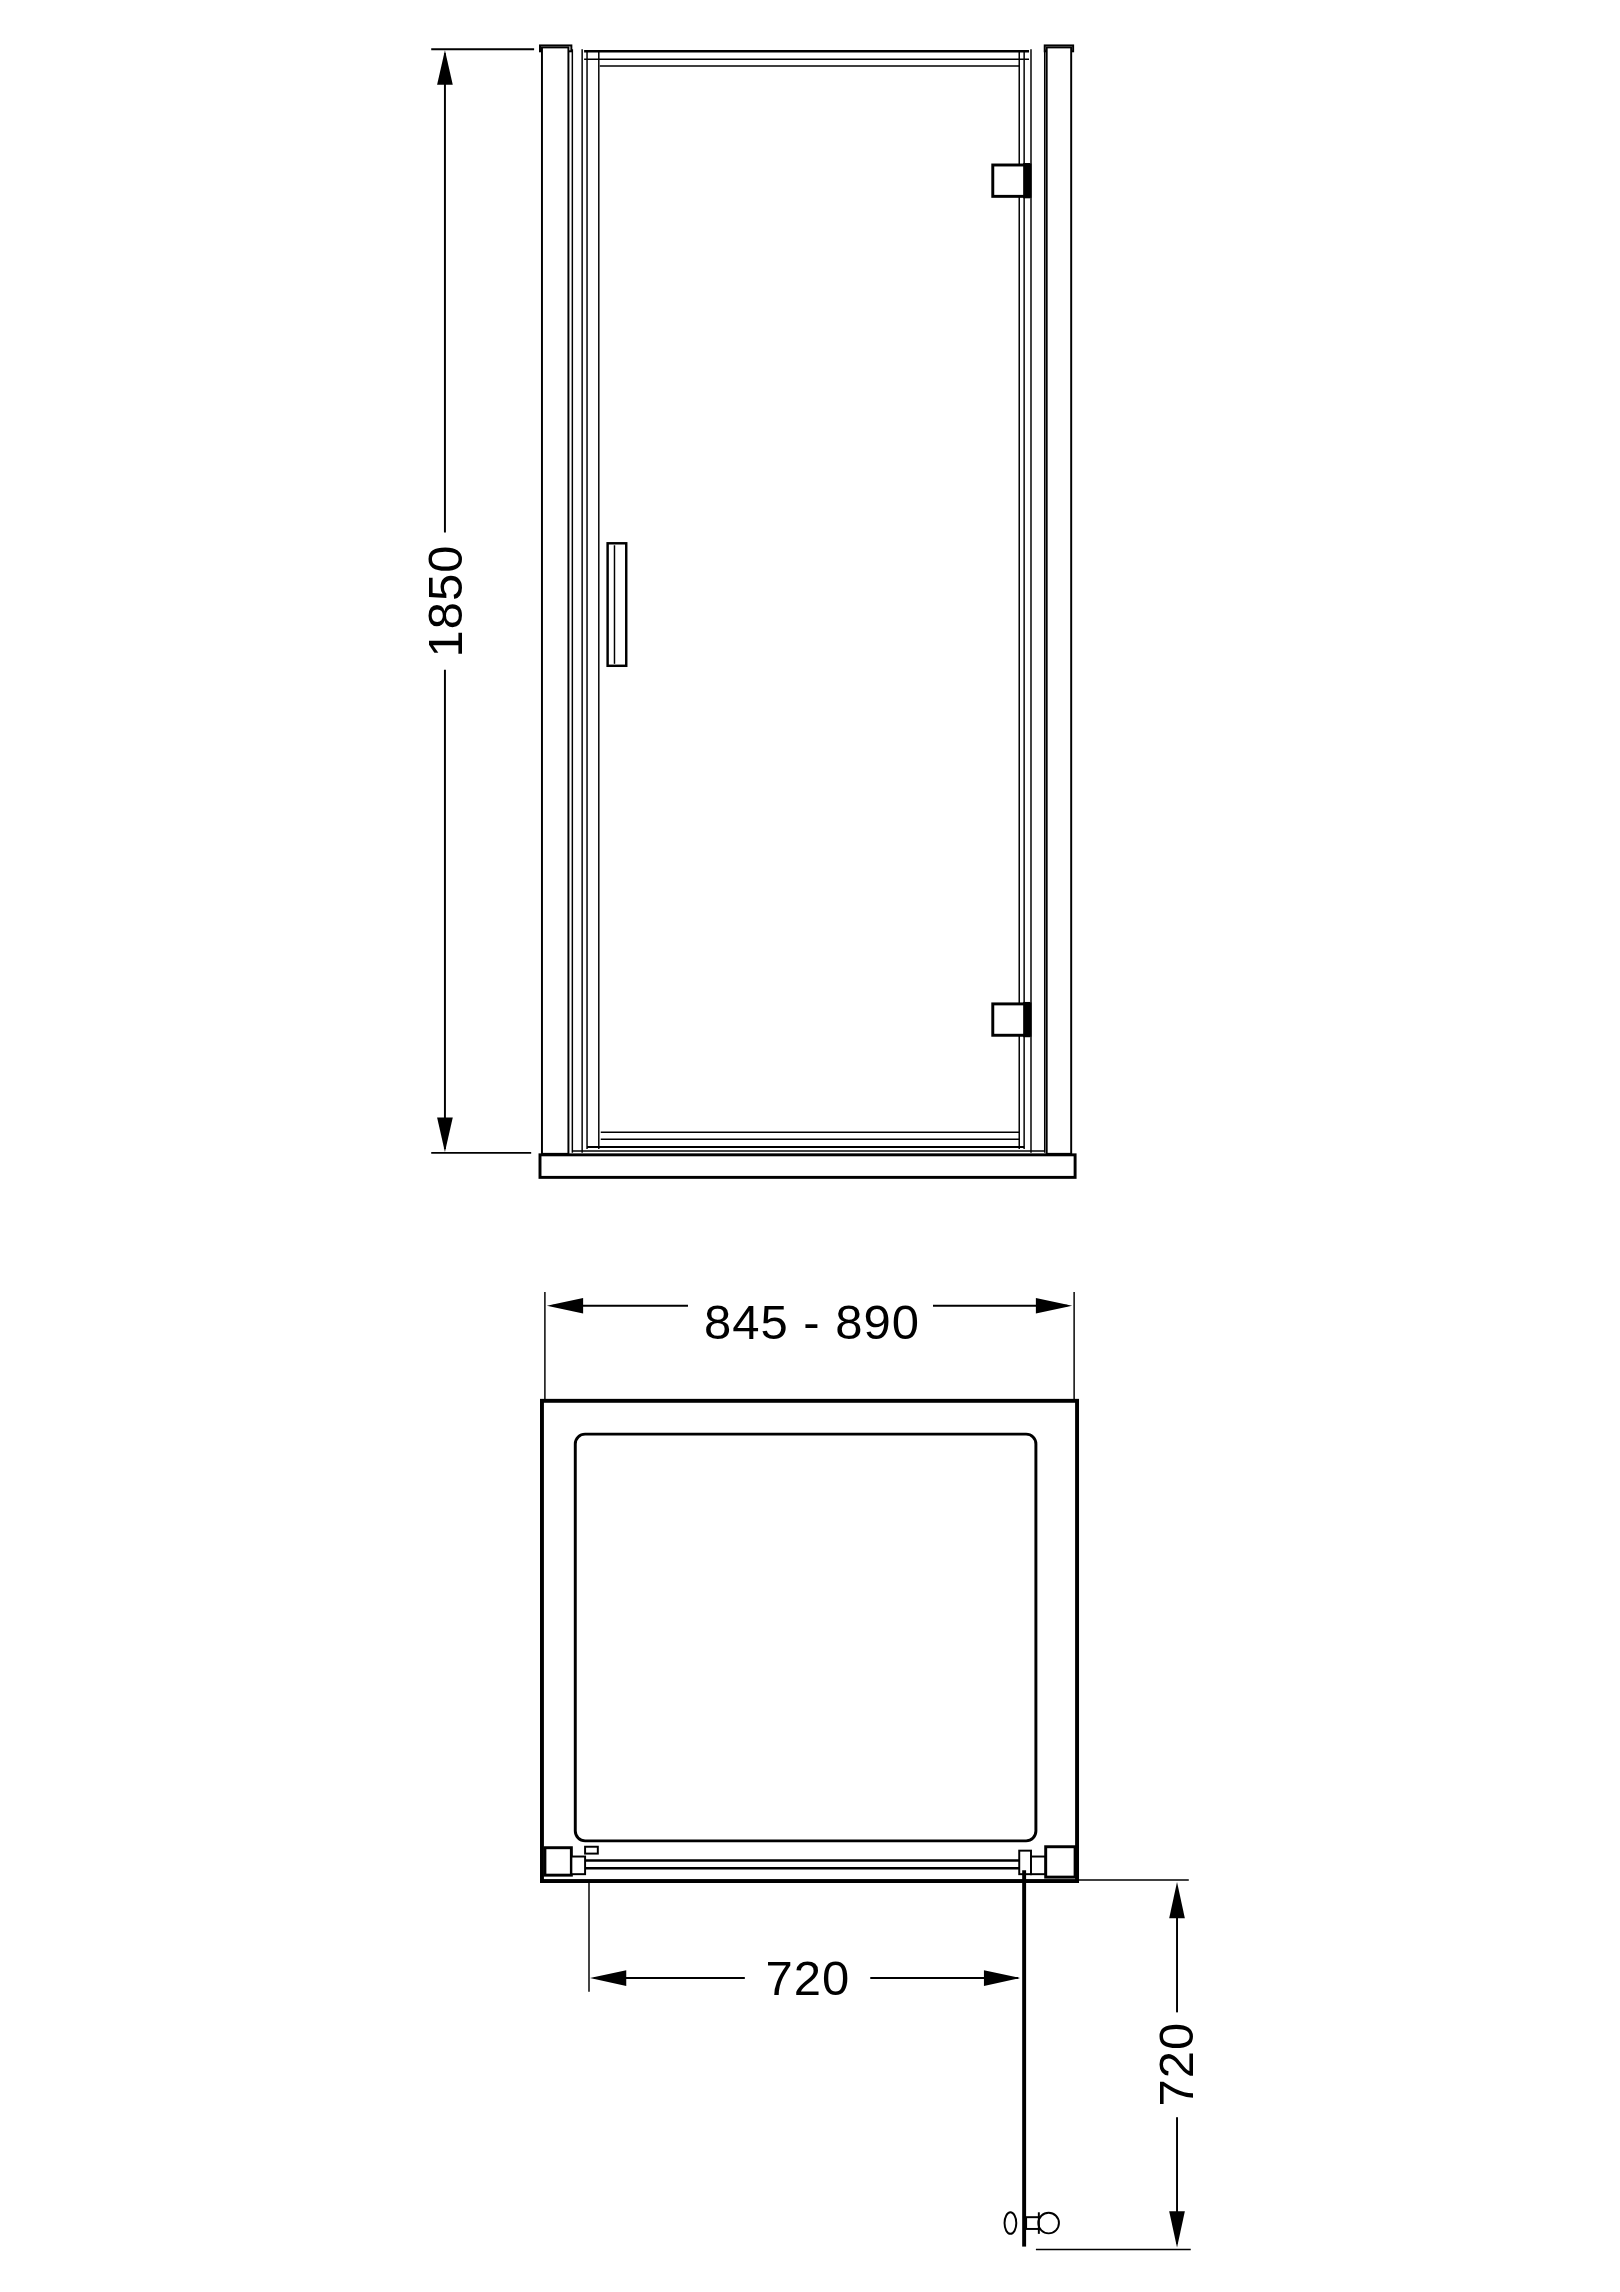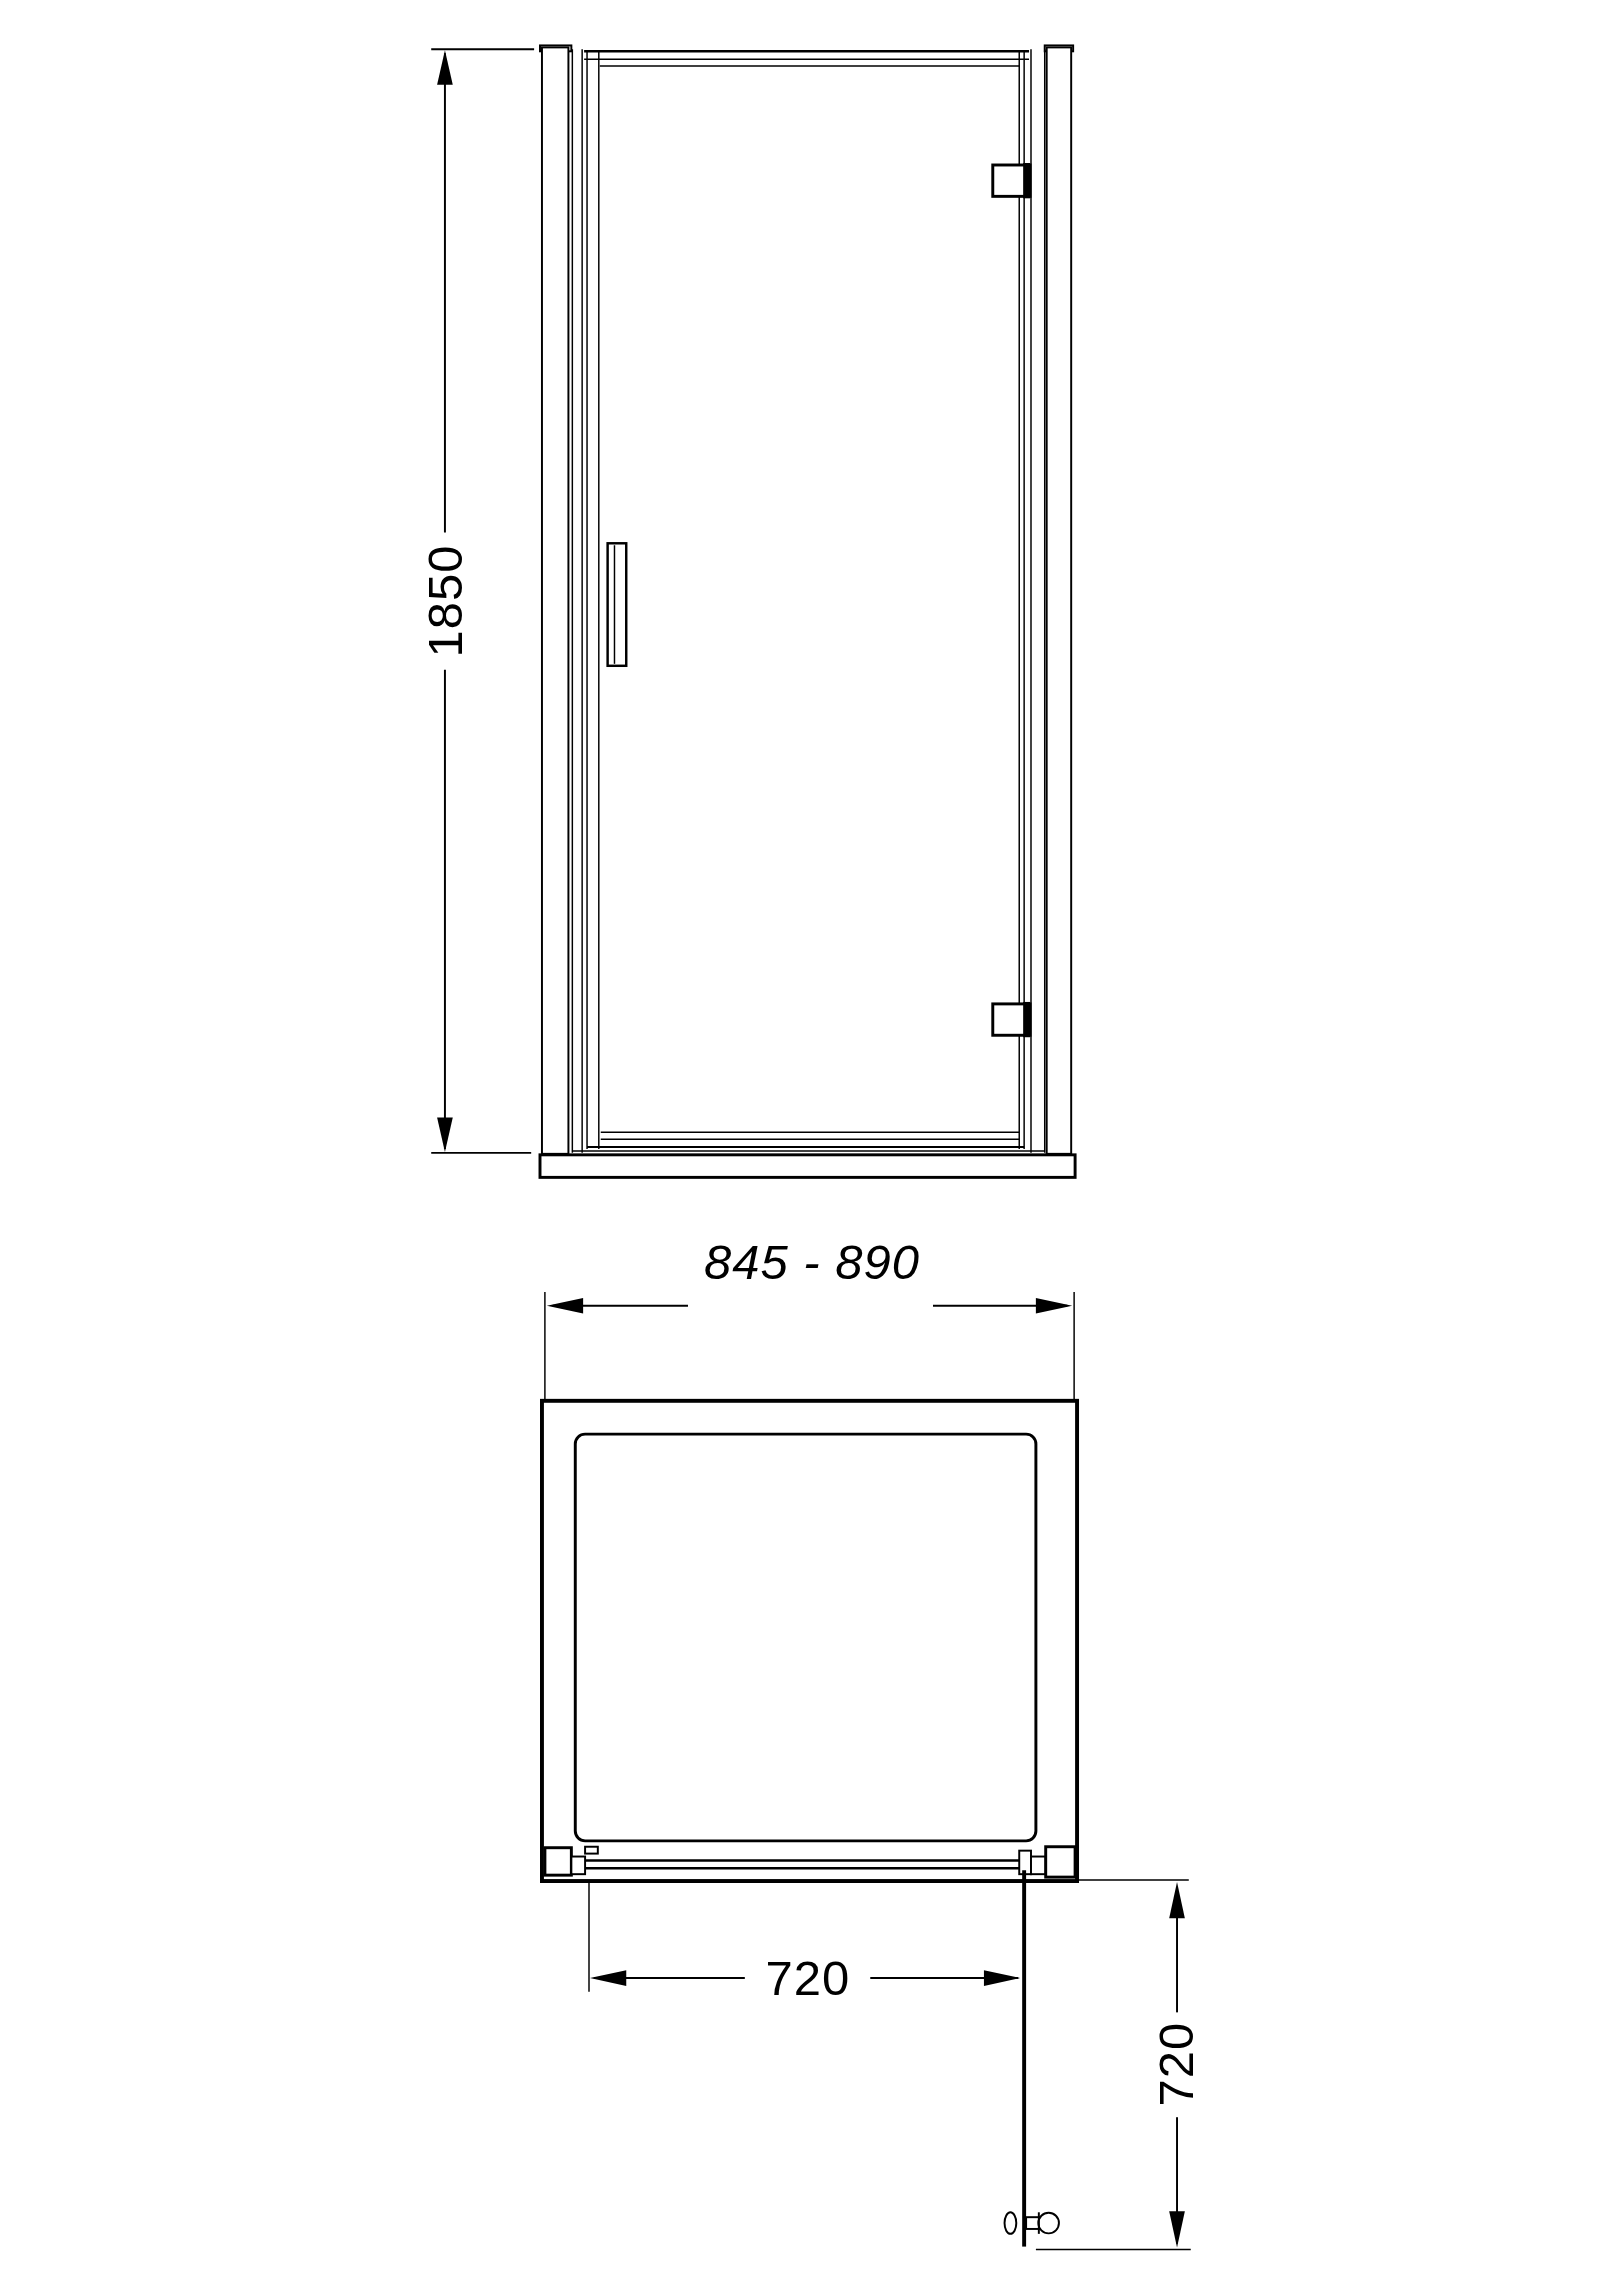--- a/index.html
+++ b/index.html
@@ -153,20 +153,20 @@
           <line x1="1201" y1="2160" x2="1201" y2="2289"></line>
           <polygon points="1201,1920 1193,1957 1209,1957" fill="#000000" stroke="none"></polygon>
           <polygon points="1201,2293 1193,2256 1209,2256" fill="#000000" stroke="none"></polygon>
         </g>
       </g>
     </g>
   </svg>
 
   <div class="dim-label vertical" style="left:445px; top:601px;">1850</div>
 
-  <div class="dim-label" style="left:812px; top:1262px;font-style:italic;">845 - 890</div>
+  <div class="dim-label" style="left:812px; top:1322px;">845 - 890</div>
 
   <div class="dim-label" style="left:808px; top:1978px;">720</div>
 
   <div class="dim-label vertical" style="left:1176px; top:2064px;">720</div>
 
 </div>
 
 
 </body></html>

